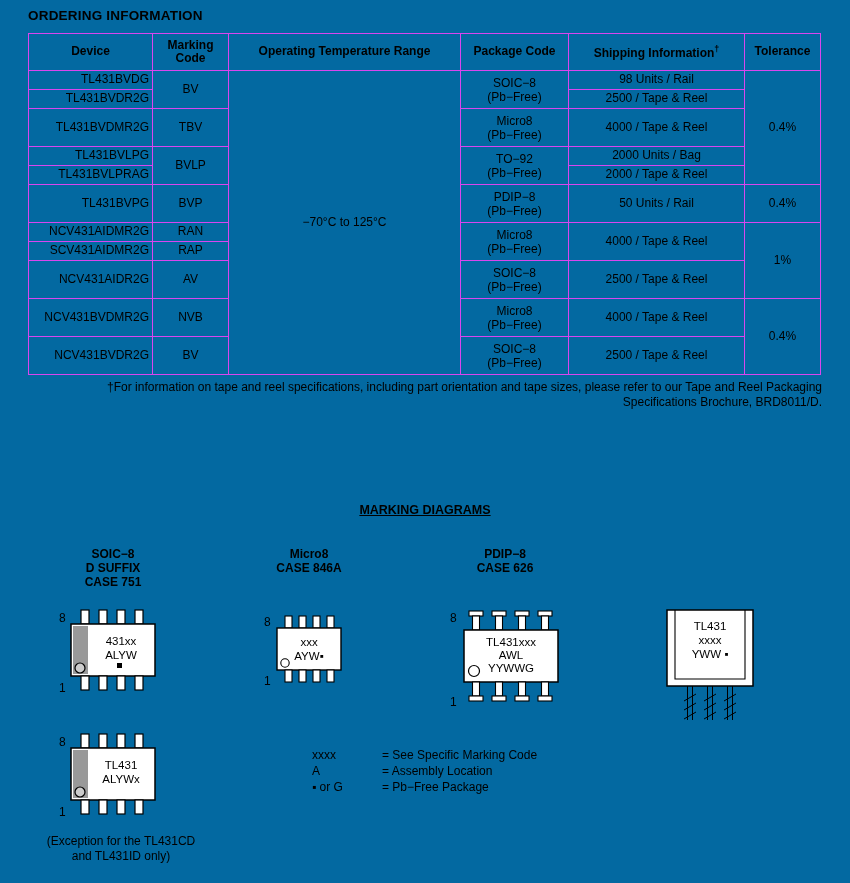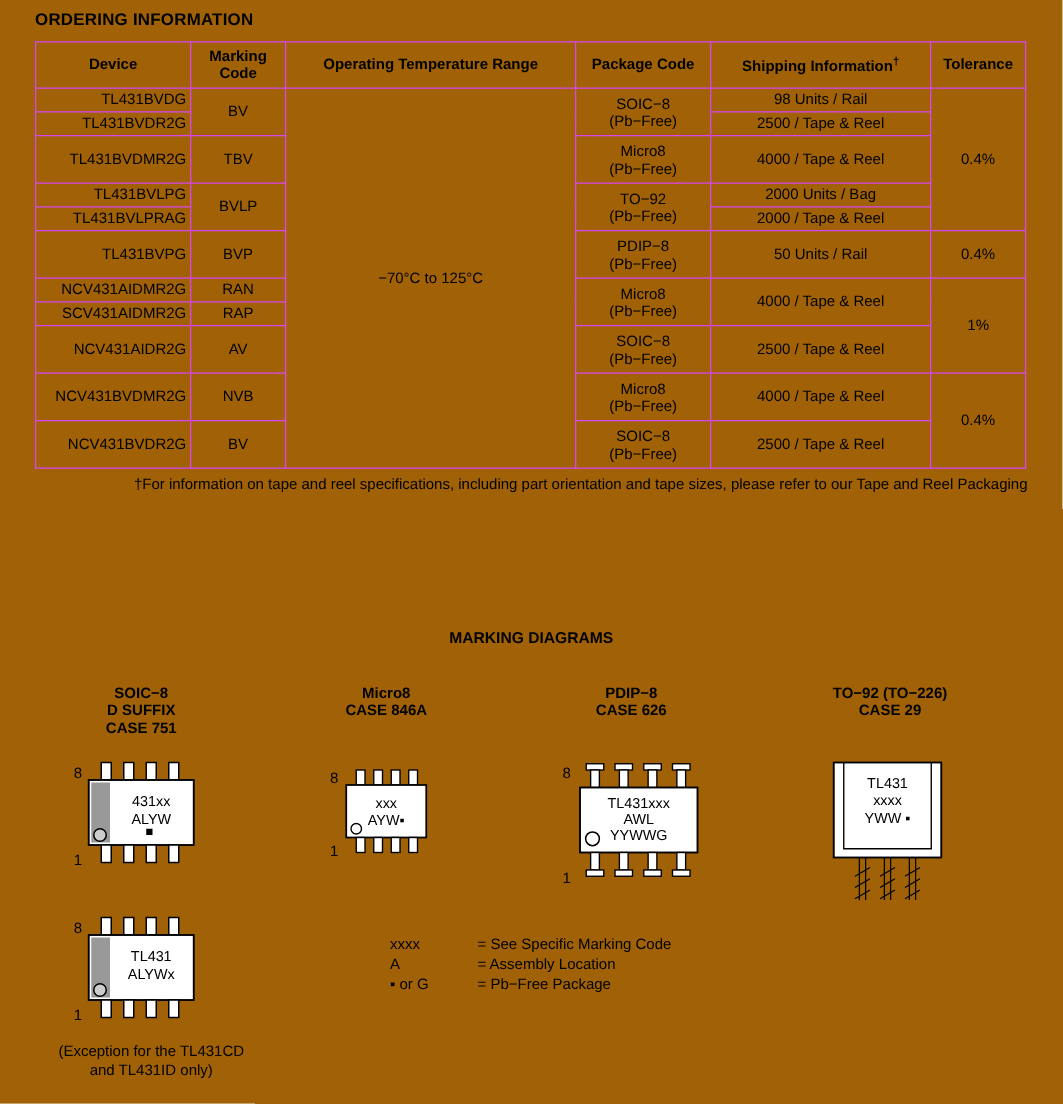--- a/index.html
+++ b/index.html
@@ -1,38 +1,38 @@
 <!DOCTYPE html>
 <html><head>
 <meta charset="utf-8">
 <style>
   html,body { margin:0; padding:0; background:#fff; }
   .page {
-    position:relative; width:850px; height:883px; background:#a16207;
+    position:relative; width:850px; height:883px; background:#0369a1;
     font-family:"Liberation Sans", sans-serif; color:#000; overflow:hidden;
   }
   .title {
     position:absolute; left:28px; top:8px;
     font-size:13.5px; font-weight:bold; letter-spacing:.2px;
   }
   .otable { position:absolute; left:28px; top:33px; border-collapse:collapse; table-layout:fixed; }
   .otable th, .otable td {
     border:1px solid #d946ef; font-size:12px; line-height:13.5px; padding:1px 3px; overflow:hidden;
   }
   .otable th { font-weight:bold; text-align:center; vertical-align:middle; }
   .otable td { text-align:center; vertical-align:middle; }
   .otable td.dev { text-align:right; padding-left:5px; }
   tr.rh { height:37px; }
   tr.rs { height:19px; }
   tr.rt { height:38px; }
   sup { font-size:9px; }
   .pkg div { line-height:14px; }
   .footnote { position:absolute; left:28px; top:380px; font-size:12px; line-height:15px; width:794px;text-align:right; }
   .footnote .l2 { padding-left:8px; }
-  .mtitle { position:absolute; left:0; top:503px; width:850px; text-align:center; font-weight:bold; font-size:12.5px; }
+  .mtitle { position:absolute; left:0; top:503px; width:850px; text-align:center; font-weight:bold; font-size:12.5px;text-decoration:underline; }
   .pkg-h { position:absolute; top:547px; text-align:center; font-weight:bold; font-size:12px; line-height:14px; }
   .ph-soic { left:38px; width:150px; }
   .ph-micro8 { left:234px; width:150px; }
   .ph-pdip { left:430px; width:150px; }
   .ph-to92 { left:622px; width:180px; }
   .diagram { position:absolute; }
   svg text { font-family:"Liberation Sans", sans-serif; fill:#000; }
   .mark-text { font-size:11.5px; }
   .pin-num { font-size:12px; }
   .exception { position:absolute; left:28px; top:834px; width:186px; text-align:center; font-size:12px; line-height:15px; }
@@ -153,40 +153,37 @@
         <div>SOIC−8</div>
         <div>(Pb−Free)</div>
       </td>
       <td>2500 / Tape &amp; Reel</td>
     </tr>
   </tbody>
     </table>
 
   <div class="footnote">
     <div class="l1">†For information on tape and reel specifications, including part orientation and tape sizes, please refer to our Tape and Reel Packaging</div>
+    <div class="l2">Specifications Brochure, BRD8011/D.</div>
   </div>
 
   <div class="mtitle">MARKING DIAGRAMS</div>
 
   <div class="pkg-h ph-soic">
     <div>SOIC−8</div>
     <div>D SUFFIX</div>
     <div>CASE 751</div>
   </div>
   <div class="pkg-h ph-micro8">
     <div>Micro8</div>
     <div>CASE 846A</div>
   </div>
   <div class="pkg-h ph-pdip">
     <div>PDIP−8</div>
     <div>CASE 626</div>
-  </div>
-  <div class="pkg-h ph-to92">
-    <div>TO−92 (TO−226)</div>
-    <div>CASE 29</div>
   </div>
 
   <svg class="diagram" style="left:55px;top:602px" width="120" height="104" viewBox="0 0 120 104">
     <text class="pin-num" x="4" y="20">8</text>
     <g fill="#fff" stroke="#000" stroke-width="1.2">
       <rect x="26" y="8" width="8" height="14"></rect>
         <rect x="44" y="8" width="8" height="14"></rect>
       <rect x="62" y="8" width="8" height="14"></rect>
         <rect x="80" y="8" width="8" height="14"></rect>
     </g>

